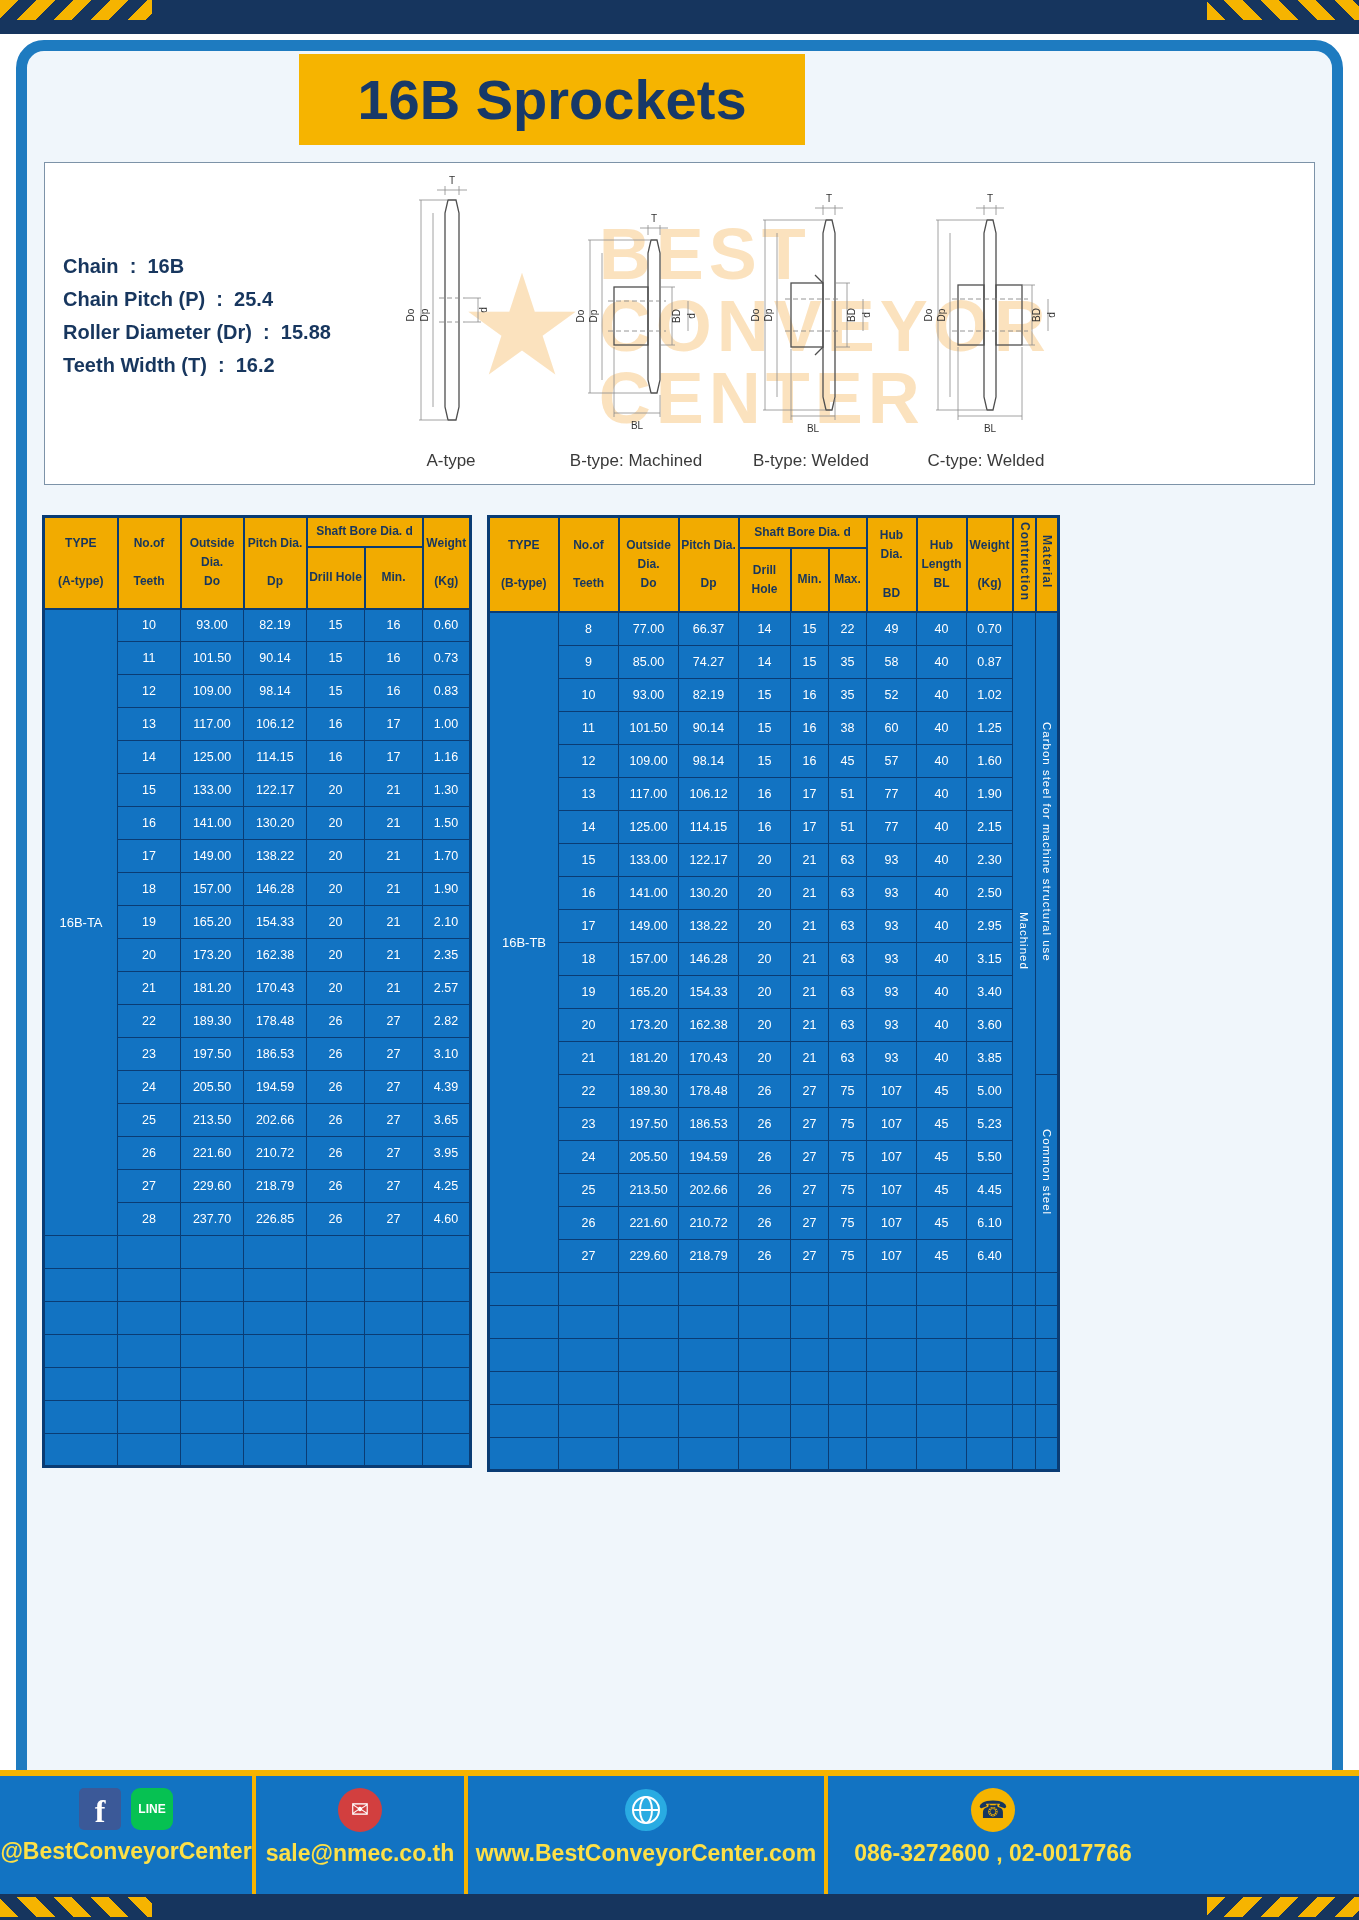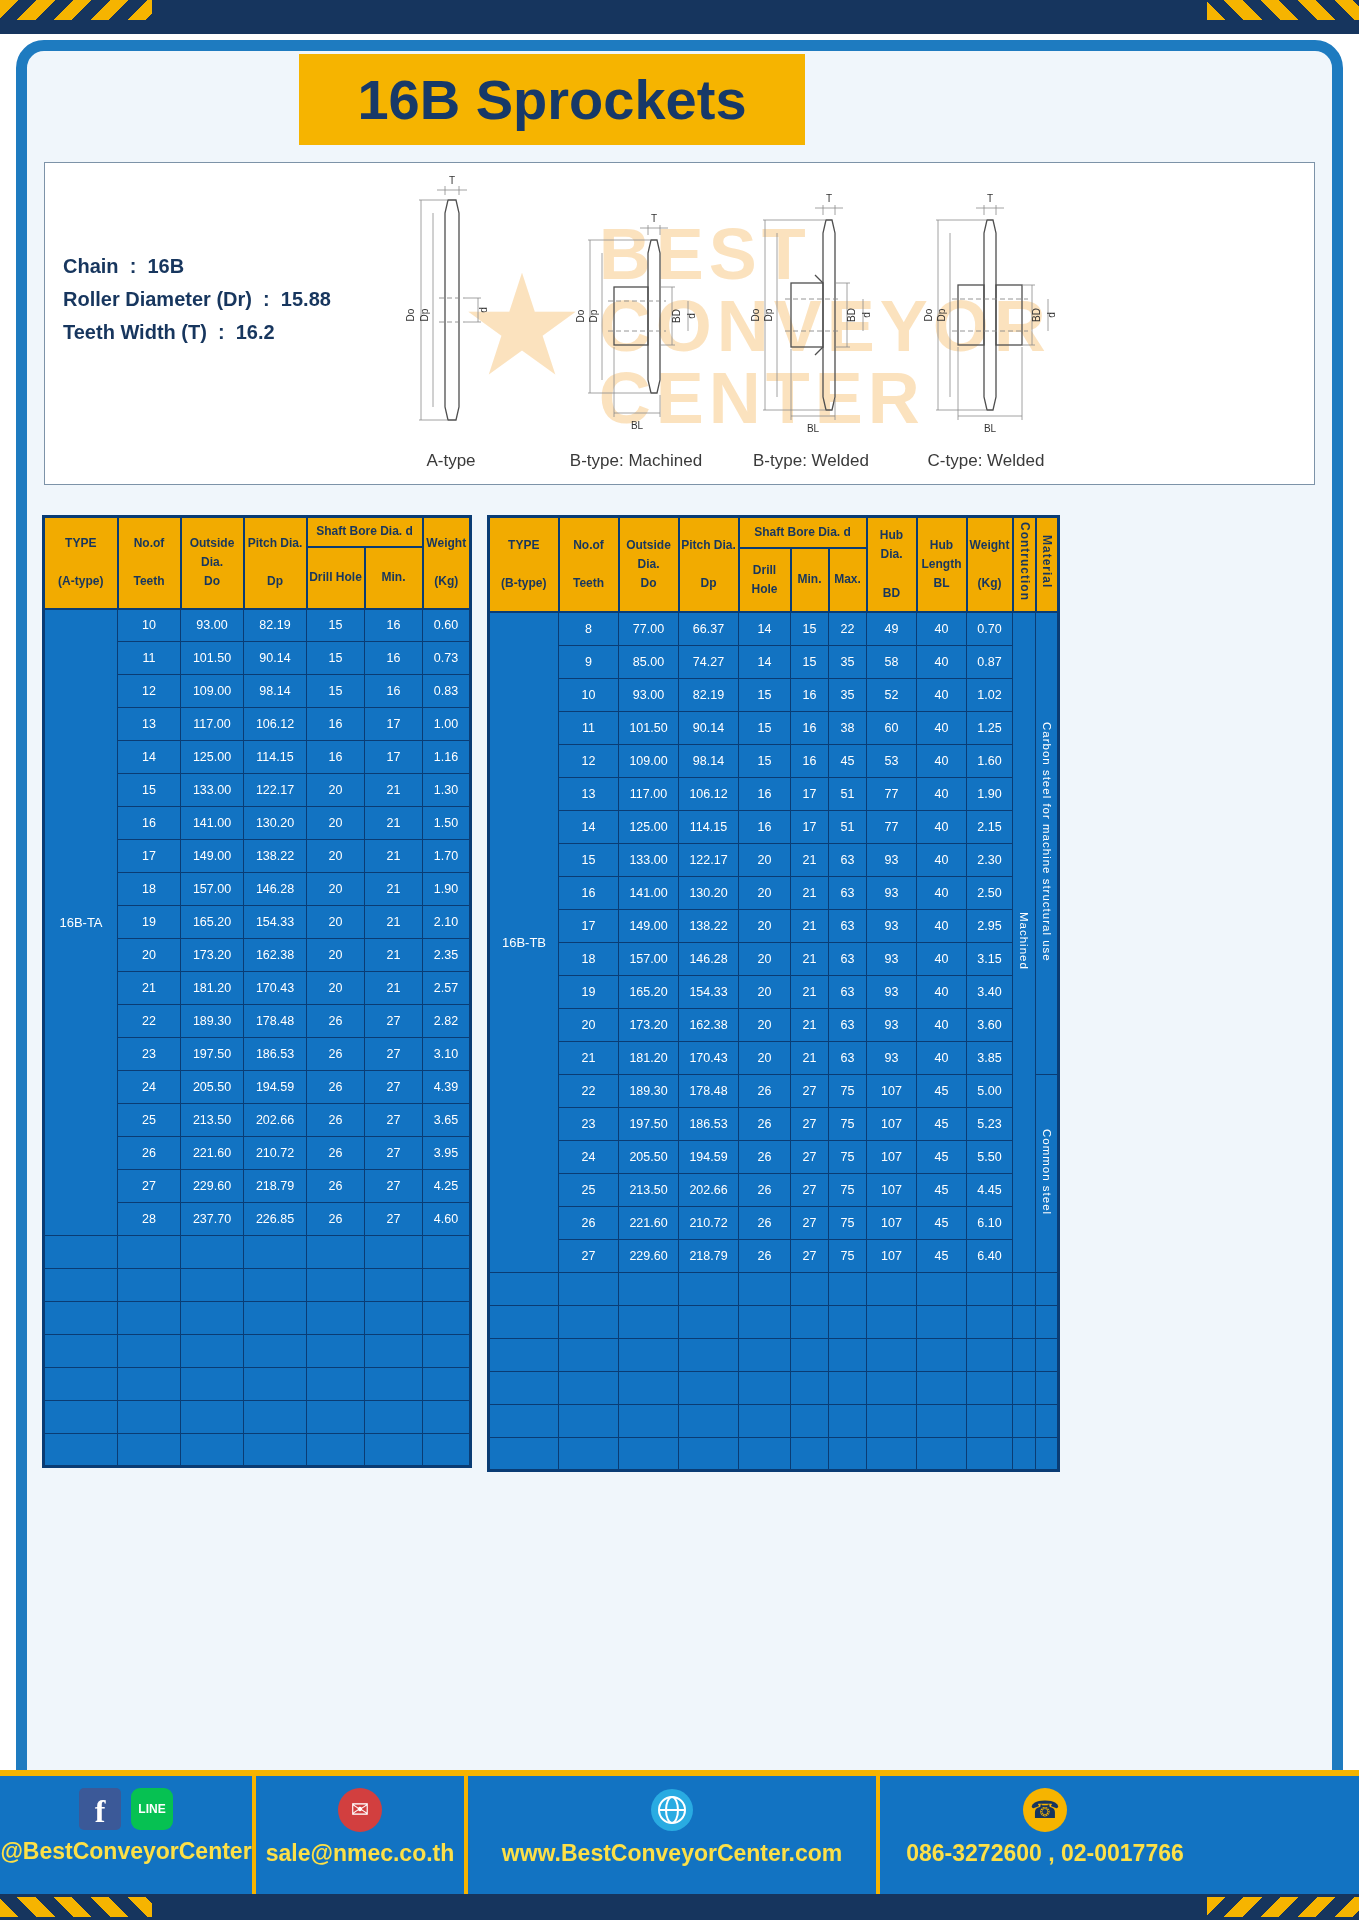--- a/index.html
+++ b/index.html
@@ -67,21 +67,21 @@
   td.vcell { padding:2px 0; }
   td.vcell .vtext { font-size:11.5px; }
 
   
   .footer-line { position:absolute; left:0; right:0; bottom:144px; height:6px;
                  background:#f6b400; z-index:5; }
   .footer { position:absolute; left:0; right:0; bottom:26px; height:118px;
             background:#1273c2; z-index:5; display:flex; align-items:stretch; }
   .footer-sec { display:flex; flex-direction:column; align-items:center;
                 justify-content:flex-start; padding-top:12px; gap:8px; }
-  .sec-social { width:252px; } .sec-email { width:208px; } .sec-web { width:408px; }
+  .sec-social { width:252px; } .sec-email { width:208px; } .sec-web { width:356px; }
   .sec-phone { flex:1; align-items:flex-start; }
   .sec-phone .sec-inner { width:330px; display:flex; flex-direction:column;
                           align-items:center; gap:8px; }
   .footer-sep { width:4px; background:#f6b400; }
   .icon-row { display:flex; gap:10px; align-items:center; }
   .footer-label { color:#fde047; font-weight:bold; font-size:23px; white-space:nowrap; }
   .icon-fb { width:42px; height:42px; background:#3b5998; border-radius:5px; color:#fff;
              font-weight:bold; font-size:32px; display:flex; align-items:flex-end;
              justify-content:center; font-family:"Liberation Serif", serif; overflow:hidden; }
   .icon-line { width:42px; height:42px; background:#06c152; border-radius:9px; color:#fff;
@@ -109,20 +109,21 @@
 
     <div class="watermark">
       <span class="wm-star">★</span>
       <span class="wm-text">BEST
 CONVEYOR
 CENTER</span>
     </div>
 
     <div class="spec-text">
       <div class="spec-line">Chain  :  16B</div>
+      <div class="spec-line">Chain Pitch (P)  :  25.4</div>
       <div class="spec-line">Roller Diameter (Dr)  :  15.88</div>
       <div class="spec-line">Teeth Width (T)  :  16.2</div>
     </div>
 
     <figure class="drawing fig-a">
       <svg width="140" height="270" viewBox="0 0 140 270">
         <path class="draw" d="M67,25 L75,25 L78,38 L78,232 L75,245 L67,245 L64,232 L64,38 Z"></path>
         <line class="bore" x1="58" y1="123" x2="84" y2="123"></line>
         <line class="bore" x1="58" y1="147" x2="84" y2="147"></line>
         <line class="dim" x1="64" y1="20" x2="64" y2="11"></line>
@@ -586,21 +587,21 @@
           <td>40</td>
           <td>1.25</td>
         </tr>
         <tr>
           <td>12</td>
           <td>109.00</td>
           <td>98.14</td>
           <td>15</td>
           <td>16</td>
           <td>45</td>
-          <td>53</td>
+          <td>57</td>
           <td>40</td>
           <td>1.60</td>
         </tr>
         <tr>
           <td>13</td>
           <td>117.00</td>
           <td>106.12</td>
           <td>16</td>
           <td>17</td>
           <td>51</td>

